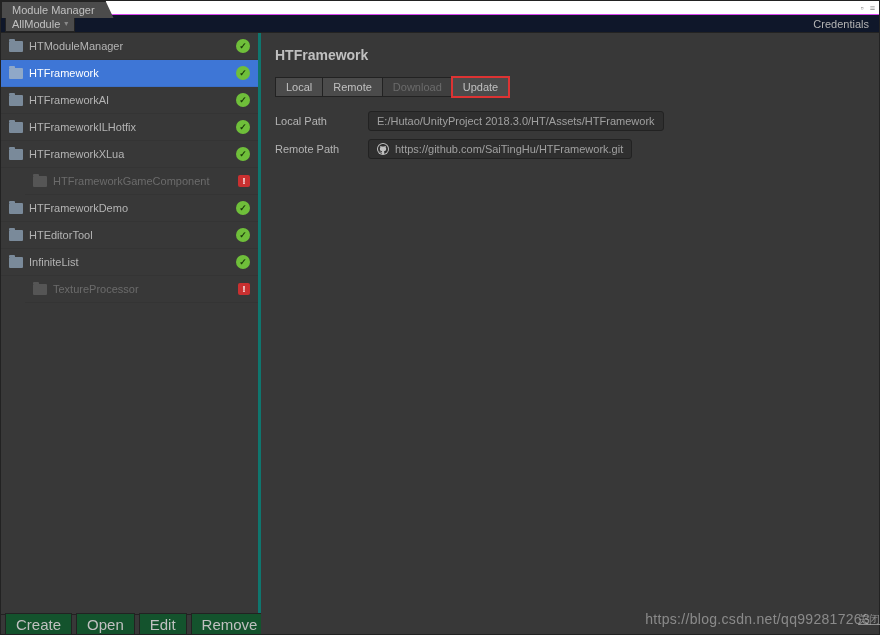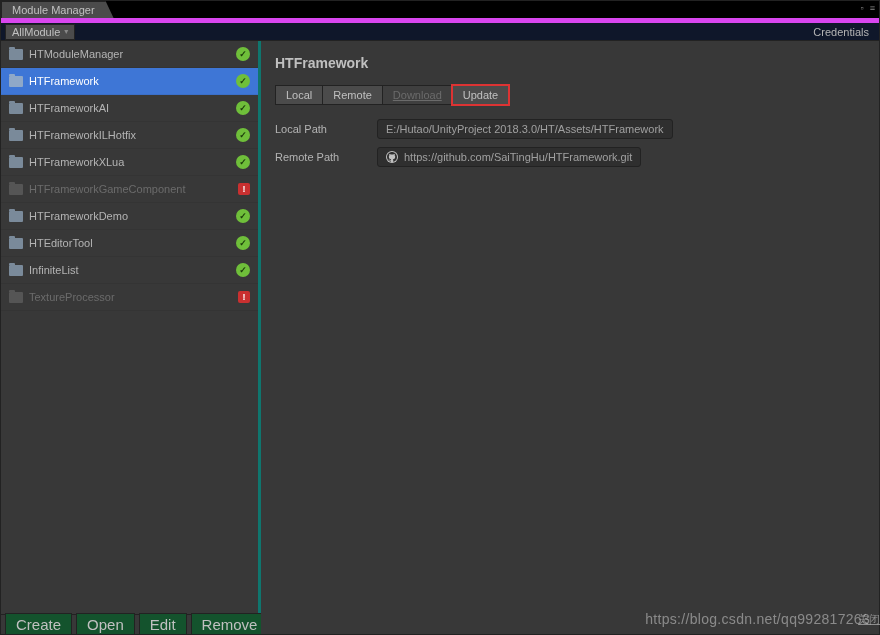--- a/index.html
+++ b/index.html
@@ -1,59 +1,59 @@
 <!DOCTYPE html>
 <html><head>
 <meta charset="utf-8">
 <style>
 * { margin: 0; padding: 0; box-sizing: border-box; font-family: Arial, sans-serif; }
 body { width: 880px; height: 635px; background: #383838; color: #b4b4b4; font-size: 11px; overflow: hidden; position: relative; }
 
 .window { width: 100%; height: 100%; display: flex; flex-direction: column; border: 1px solid #222; }
 
-.titlebar { height: 22px; background: #000000; display: flex; align-items: flex-start; border-bottom: 5px solid #d946ef; position: relative; }
+.titlebar { height: 14px; background: #ffffff; display: flex; align-items: flex-start; border-bottom: 1px solid #d946ef; position: relative; }
 .tab { background: #4b4b4b; border: 1px solid #222; border-bottom: none; padding: 2px 10px; font-size: 11px; color: #c0c0c0; clip-path: polygon(0 0, calc(100% - 8px) 0, 100% 100%, 0 100%); padding-right: 18px; }
 .win-controls { position: absolute; right: 4px; top: 2px; display: flex; gap: 6px; font-size: 9px; color: #888; }
 
 .toolbar { height: 18px; background: #0f172a; display: flex; align-items: center; border-bottom: 1px solid #222; padding: 0 4px; }
 .dropdown { background: #4b4b4b; border: 1px solid #222; padding: 1px 6px; font-size: 11px; color: #c0c0c0; display: flex; align-items: center; gap: 4px; cursor: pointer; }
 .dropdown::after { content: "▾"; font-size: 8px; color: #888; }
 .credentials { margin-left: auto; font-size: 11px; color: #b4b4b4; padding-right: 6px; text-align: center; }
 
 .content { flex: 1; display: flex; overflow: hidden; }
 
 .sidebar { width: 260px; background: #383838; border-right: 3px solid #0f766e; display: flex; flex-direction: column; }
 .module-list { flex: 1; overflow-y: auto; }
 .module-item { height: 27px; display: flex; align-items: center; padding: 0 8px; gap: 6px; cursor: pointer; border-bottom: 1px solid rgba(0,0,0,0.06); }
 .module-item.selected { background: #3e76d6; color: #fff; }
-.module-item.disabled { color: #6b6b6b; }
+.module-item.disabled { color: #6b6b6b; margin-left: 24px; }
 .folder-icon { width: 14px; height: 11px; background: #7a8a9a; border-radius: 1px; position: relative; flex-shrink: 0; }
 .folder-icon::before { content: ""; position: absolute; top: -2px; left: 0; width: 6px; height: 2px; background: #7a8a9a; border-radius: 1px 1px 0 0; }
 .module-item.selected .folder-icon,
 .module-item.selected .folder-icon::before { background: #8fa8c8; }
 .module-item.disabled .folder-icon,
 .module-item.disabled .folder-icon::before { background: #555; }
 .module-name { flex: 1; font-size: 11px; }
 .status { width: 14px; height: 14px; border-radius: 50%; display: flex; align-items: center; justify-content: center; font-size: 9px; font-weight: bold; flex-shrink: 0; }
 .status.ok { background: #6fbf3a; color: #1a3a0a; }
 .status.ok::after { content: "✓"; }
 .status.err { background: #c93030; color: #fff; border-radius: 2px; width: 12px; height: 12px; }
 .status.err::after { content: "!"; }
 
 .bottom-bar { height: 20px; background: #383838; border-top: 1px solid #222; display: flex; align-items: center; padding: 2px 4px; gap: 4px; }
 .btn { background: #14532d; border: 1px solid #222; padding: 2px 10px; font-size: 15px; color: #c0c0c0; cursor: pointer; }
 
 .main { flex: 1; padding: 14px 14px; background: #383838; overflow: hidden; }
 .title { font-size: 14px; font-weight: bold; color: #c0c0c0; margin-bottom: 14px; }
 .tab-row { display: flex; gap: 0; margin-bottom: 14px; }
 .tab-btn { background: #4b4b4b; border: 1px solid #222; padding: 3px 10px; font-size: 11px; color: #c0c0c0; cursor: pointer; margin-right: -1px; }
-.tab-btn.disabled { color: #6b6b6b; background: #3f3f3f; text-decoration: underline; }
+.tab-btn.disabled { color: #6b6b6b; background: #3f3f3f; }
 .tab-btn.highlighted { outline: 2px solid #d33; outline-offset: -1px; position: relative; z-index: 2; }
 
-.field-row { display: flex; align-items: center; margin-bottom: 8px; gap: 28px; }
+.field-row { display: flex; align-items: center; margin-bottom: 8px; gap: 19px; }
 .field-label { width: 74px; font-size: 11px; color: #b4b4b4; flex-shrink: 0; }
 .field-value { background: #2f2f2f; border: 1px solid #222; padding: 3px 8px; font-size: 11px; color: #a0a0a0; border-radius: 3px; display: flex; align-items: center; gap: 6px; }
 .github-icon { width: 12px; height: 12px; background: #c0c0c0; border-radius: 50%; display: flex; align-items: center; justify-content: center; flex-shrink: 0; }
 .github-icon svg { width: 10px; height: 10px; fill: #2f2f2f; }
 
 .watermark { position: absolute; right: 10px; bottom: 8px; font-size: 14px; color: rgba(220,220,220,0.5); font-family: Arial; pointer-events: none; letter-spacing: 0.3px; }
 .close-link { position: absolute; right: 0; bottom: 8px; font-size: 11px; color: rgba(200,200,200,0.6); text-decoration: underline; cursor: pointer; }
 </style>
 </head>
 <body>

